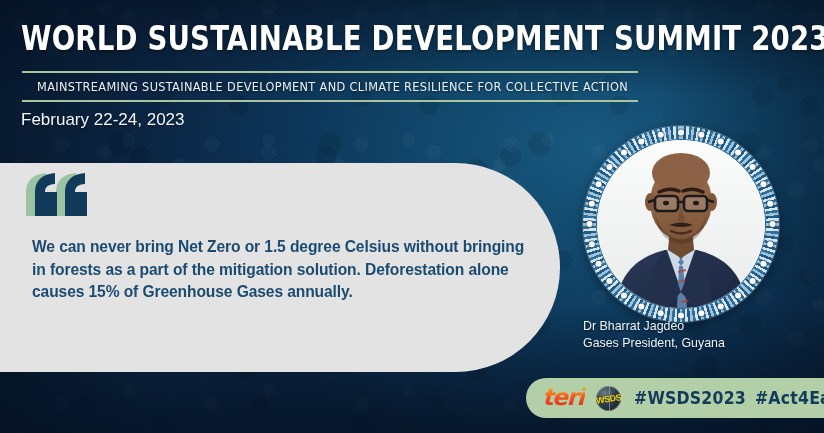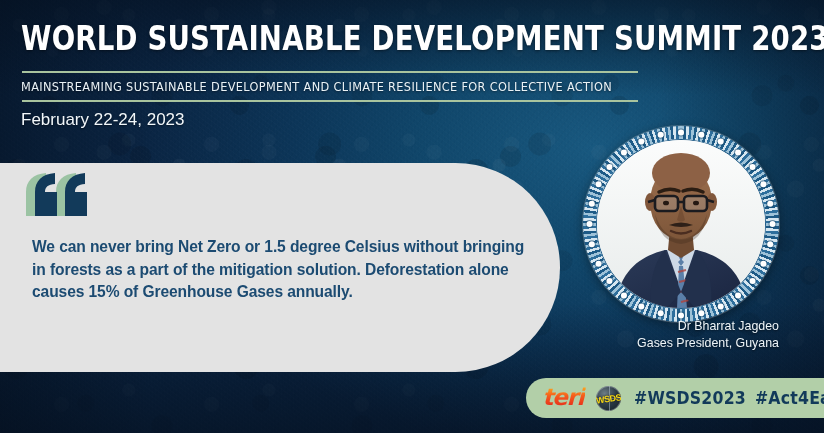--- a/index.html
+++ b/index.html
@@ -70,21 +70,21 @@
     white-space:nowrap;
     text-shadow:0 1px 3px rgba(0,0,0,.45);
   }
   .rule{
     position:absolute;left:22px;width:616px;height:2px;
     background:#a9c49e;
   }
   .rule.r1{top:71px;}
   .rule.r2{top:100px;}
   .subtitle{
-    position:absolute;left:21px;top:79px;
+    position:absolute;left:37px;top:79px;
     color:#eaf2f6;
     font-family:"Liberation Sans Narrow","DejaVu Sans Condensed","Liberation Sans",sans-serif;
     font-size:12.6px;
     letter-spacing:.35px;
     white-space:nowrap;
     text-shadow:0 1px 2px rgba(0,0,0,.4);
   }
   .meta{
     position:absolute;left:21px;top:110px;
     color:#f2f7fa;
@@ -150,21 +150,21 @@
   }
   .photo-clip{
     position:absolute;left:14px;top:14px;
     width:168px;height:168px;border-radius:50%;
     overflow:hidden;background:#f3f5f5;
   }
   .photo-clip svg{display:block;}
 
   .speaker{
     position:absolute;left:583px;top:318px;width:196px;
-    text-align:right;
+    text-align:left;
     color:#eef5f9;
     font-size:12.4px;
     line-height:17px;
     text-shadow:0 1px 2px rgba(0,0,0,.5);
   }
 
   
   .pill{
     position:absolute;left:526px;top:378px;
     width:320px;height:40px;

